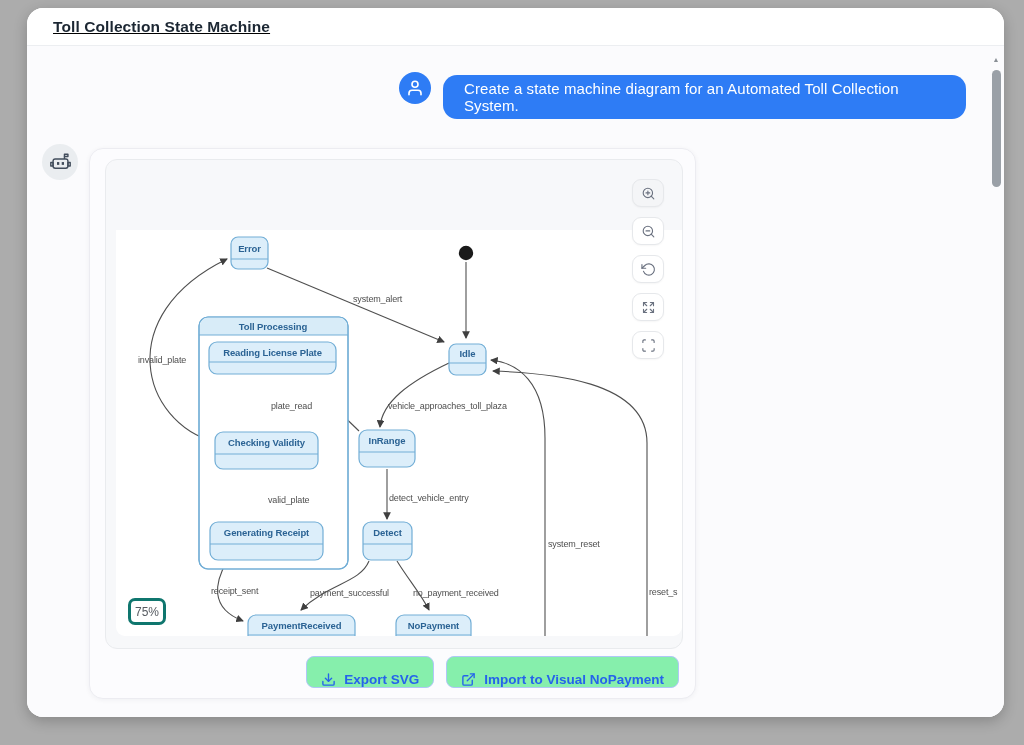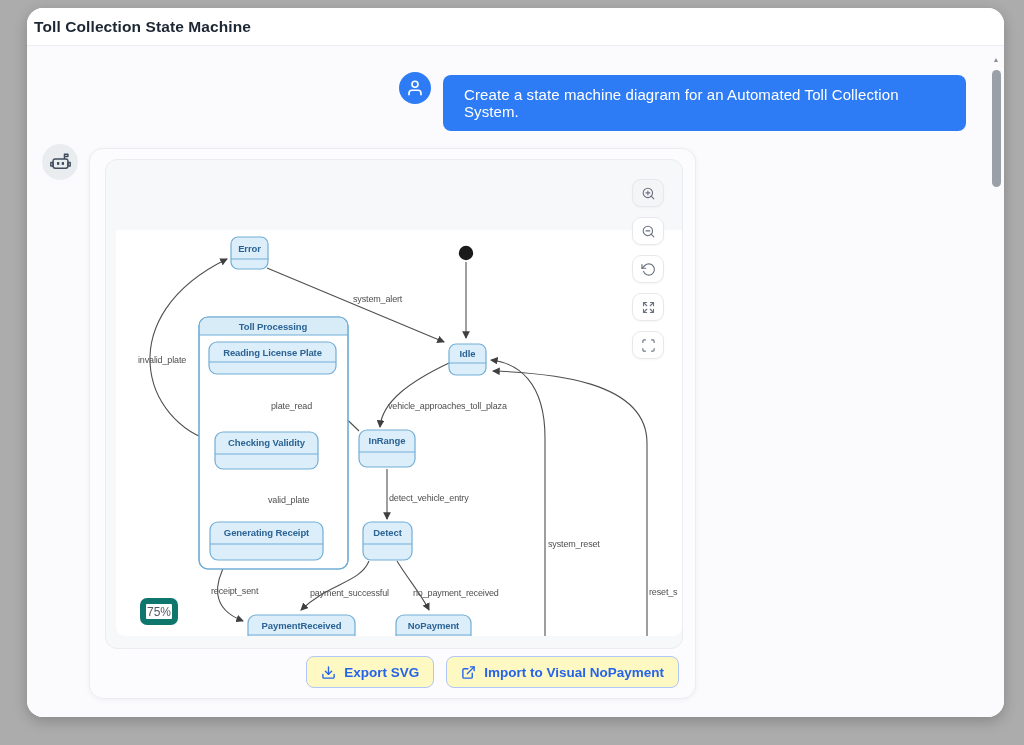--- a/index.html
+++ b/index.html
@@ -4,39 +4,39 @@
 <style>
   * { margin:0; padding:0; box-sizing:border-box; }
   html,body { width:1024px; height:745px; overflow:hidden; background:#acacac;
               font-family:"Liberation Sans", sans-serif; }
 
   .window { position:absolute; left:27px; top:8px; width:977px; height:709px;
             background:#ffffff; border-radius:16px;
             box-shadow:0 4px 14px rgba(0,0,0,.22); }
   .header { position:absolute; left:0; top:0; right:0; height:38px; background:#fff;
             border-bottom:1px solid #eceef1; border-radius:16px 16px 0 0;
-            display:flex; align-items:center; padding-left:7px; }
+            display:flex; align-items:center; padding-left:26px;text-decoration:underline; }
   .title  { font-size:15.5px; font-weight:bold; color:#1c2733; letter-spacing:.1px; }
 
   .content { position:absolute; left:0; top:38px; right:0; bottom:0;
              background:#fbfbfd; border-radius:0 0 16px 16px; overflow:hidden; }
 
   
   .scrollbar { position:absolute; top:2px; bottom:2px; right:1px; width:14px; }
   .scroll-arrow { position:absolute; top:8px; left:2px; width:10px; text-align:center;
                   font-size:7px; color:#8a9096; line-height:8px; cursor:pointer; }
   .scroll-thumb { position:absolute; top:22px; right:2px; width:9px; height:117px;
                   background:#9aa0a7; border-radius:5px; }
 
   
   .user-avatar { position:absolute; left:372px; top:26px; width:32px; height:32px;
                  border-radius:50%; background:#2e7cf5; display:flex;
                  align-items:center; justify-content:center; }
-  .user-bubble { position:absolute; left:416px; top:29px; width:523px; height:56px;
-                 background:#2e7cf5; border-radius:8px; color:#fff; font-size:15px;
+  .user-bubble { position:absolute; left:416px; top:29px; width:523px; height:44px;
+                 background:#2e7cf5; border-radius:14px; color:#fff; font-size:15px;
                  display:flex; align-items:center; padding:0 21px; letter-spacing:.1px; }
   .bot-avatar  { position:absolute; left:15px; top:98px; width:36px; height:36px;
                  border-radius:50%; background:#eaedf0; display:flex;
                  align-items:center; justify-content:center; }
 
   
   .card  { position:absolute; left:62px; top:102px; width:607px; height:551px;
            background:#fcfcfe; border:1px solid #ececf1; border-radius:14px;
            box-shadow:0 1px 5px rgba(20,30,50,.05); }
   .panel { position:absolute; left:15px; top:10px; width:578px; height:490px;
@@ -45,29 +45,29 @@
             background:#ffffff; border-radius:0 0 9px 9px; overflow:hidden; cursor:grab; }
 
   .controls { position:absolute; left:526px; top:19px; width:32px; }
   .ctrl-btn { width:32px; height:28px; margin-bottom:10px; background:#fff;
               border:1px solid #e6e8eb; border-radius:9px; display:flex;
               align-items:center; justify-content:center; cursor:pointer;
               box-shadow:0 1px 2px rgba(0,0,0,.04); }
   .ctrl-btn.first { background:#f4f5f7; }
   .ctrl-btn svg { stroke:#6b7280; }
 
-  .zoom-badge { position:absolute; left:34px; top:438px; width:38px; height:27px;
-                background:#fff; border:6px solid #0f766e; border-radius:7px;
+  .zoom-badge { position:absolute; left:22px; top:438px; width:38px; height:27px;
+                background:#fff; border:3px solid #0f766e; border-radius:7px;
                 font-size:12px; color:#555a60; display:flex; align-items:center;
                 justify-content:center; }
 
   .btn-row { position:absolute; top:507px; right:16px; display:flex; gap:12px; }
-  .action-btn { height:32px; background:#fef9c3; border:1px solid #b0c7f7; border-radius:8px;
+  .action-btn { height:32px; background:#86efac; border:1px solid #b0c7f7; border-radius:8px;
                 color:#2563eb; font-size:13.5px; font-weight:bold; display:flex;
-                align-items:center; gap:8px; padding:0 14px; cursor:pointer;
+                align-items:flex-end; gap:8px; padding:0 14px; cursor:pointer;
                 font-family:"Liberation Sans", sans-serif; }
   .action-btn svg { stroke:#2563eb; }
 
   
   .state-label { font-family:"Liberation Sans", sans-serif; font-size:9.5px;
                  font-weight:bold; fill:#2b6394; text-anchor:middle; letter-spacing:-.1px; }
   .edge-label  { font-family:"Liberation Sans", sans-serif; font-size:9px;
                  fill:#4f4f4f; letter-spacing:-.15px; }
   .state-box   { fill:#dceefa; stroke:#72aed6; stroke-width:1.2; }
   .state-div   { stroke:#72aed6; stroke-width:1; }

